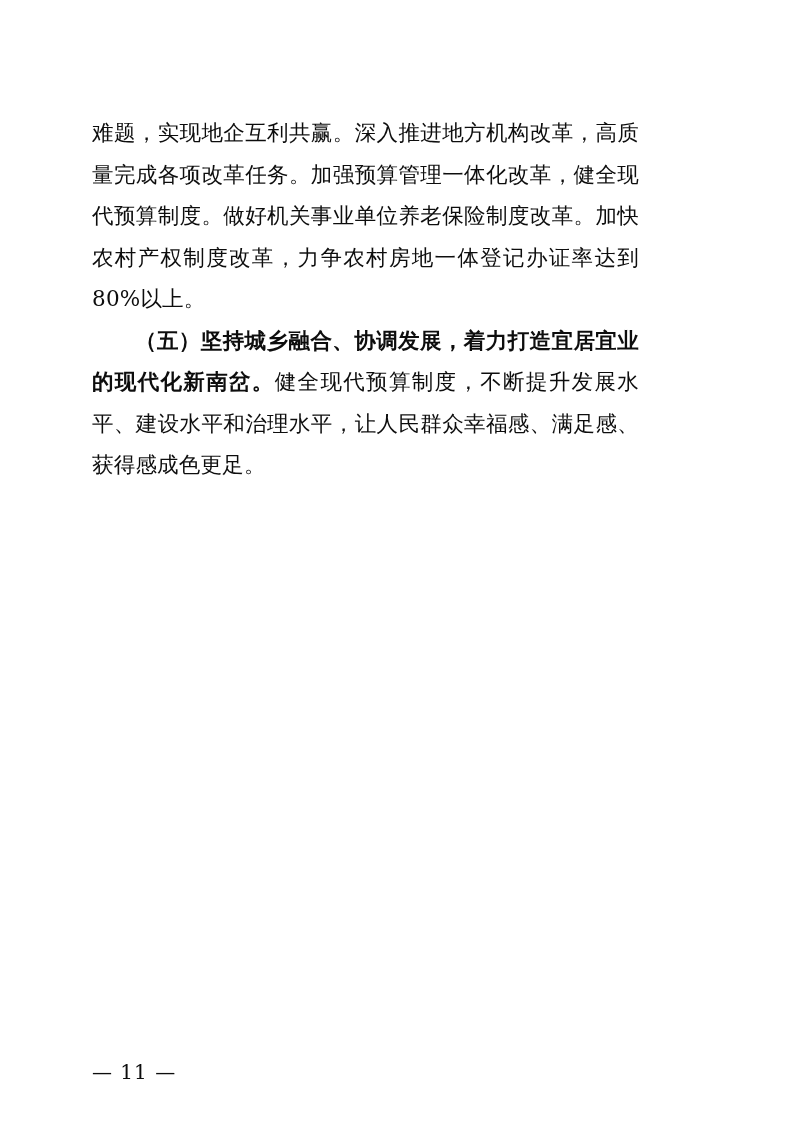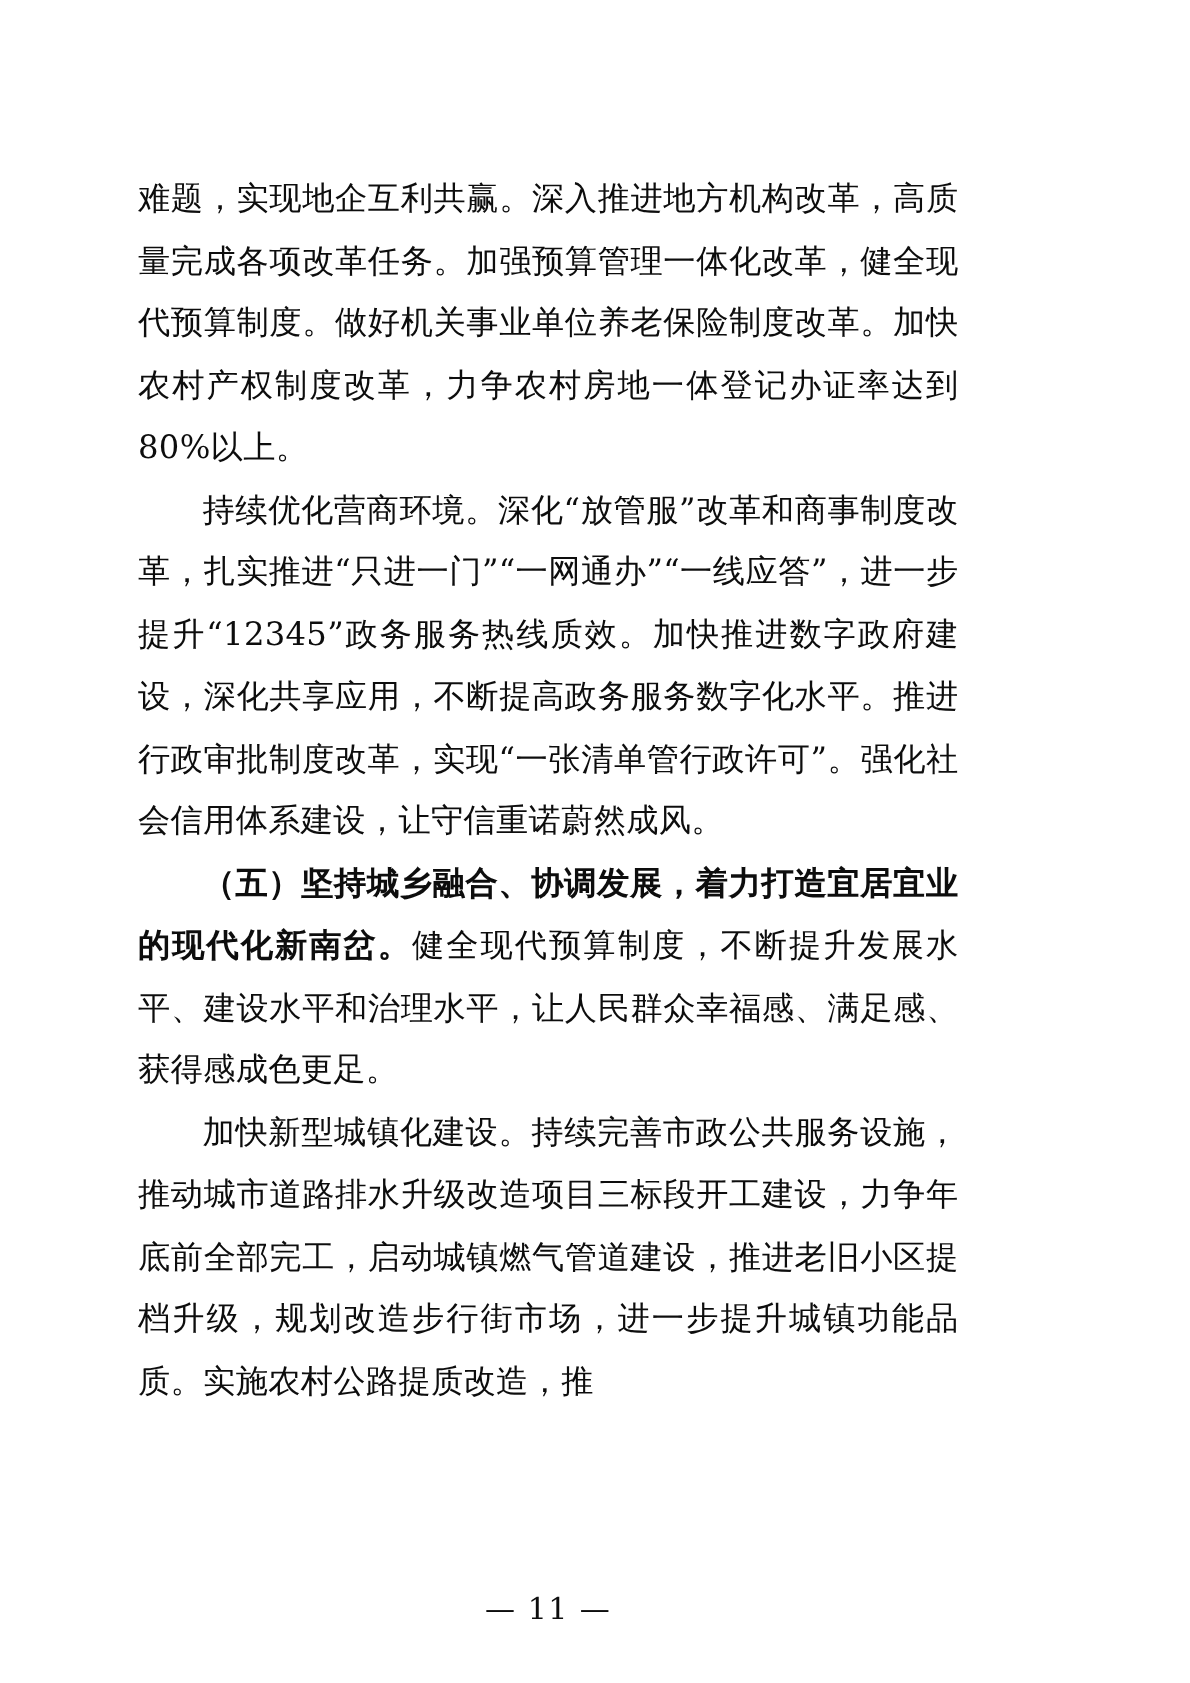--- a/index.html
+++ b/index.html
@@ -38,46 +38,40 @@
     text-indent: 0;
   }
   .bold {
     font-weight: bold;
   }
   .footer {
     position: absolute;
     left: 92px;
     right: 92px;
     bottom: 38px;
-    text-align: center;
+    text-align: left;
     font-size: 20px;
     font-family: "DejaVu Serif", "Liberation Serif", serif;
     color: #0d0d0d;
     letter-spacing: 1px;
   }
 </style>
 </head>
 <body>
 
 <div class="page">
   <div class="doc-body">
 
     <p class="para noindent">
       <span>难题，实现地企互利共赢。深入推进地方机构改革，高质量完成各项改革任务。加强预算管理一体化改革，健全现代预算制度。做好机关事业单位养老保险制度改革。加快农村产权制度改革，力争农村房地一体登记办证率达到 80%以上。</span>
     </p>
 
 
-    <p class="para">
-      <span>持续优化营商环境。深化“放管服”改革和商事制度改革，扎实推进“只进一门”“一网通办”“一线应答”，进一步提升“12345”政务服务热线质效。加快推进数字政府建设，深化共享应用，不断提高政务服务数字化水平。推进行政审批制度改革，实现“一张清单管行政许可”。强化社会信用体系建设，让守信重诺蔚然成风。</span>
-    </p>
 
     <p class="para">
       <span class="bold">（五）坚持城乡融合、协调发展，着力打造宜居宜业的现代化新南岔。</span><span>健全现代预算制度，不断提升发展水平、建设水平和治理水平，让人民群众幸福感、满足感、获得感成色更足。</span>
     </p>
 
-    <p class="para">
-      <span>加快新型城镇化建设。持续完善市政公共服务设施，推动城市道路排水升级改造项目三标段开工建设，力争年底前全部完工，启动城镇燃气管道建设，推进老旧小区提档升级，规划改造步行街市场，进一步提升城镇功能品质。实施农村公路提质改造，推</span>
-    </p>
 
   </div>
 
   <div class="footer">— 11 —</div>
 </div>
 
 </body></html>

